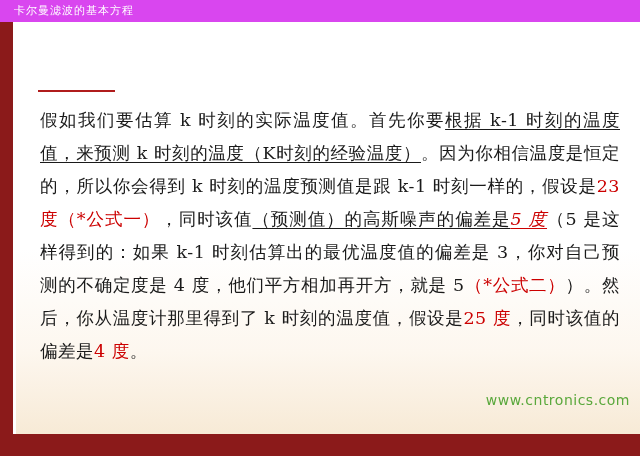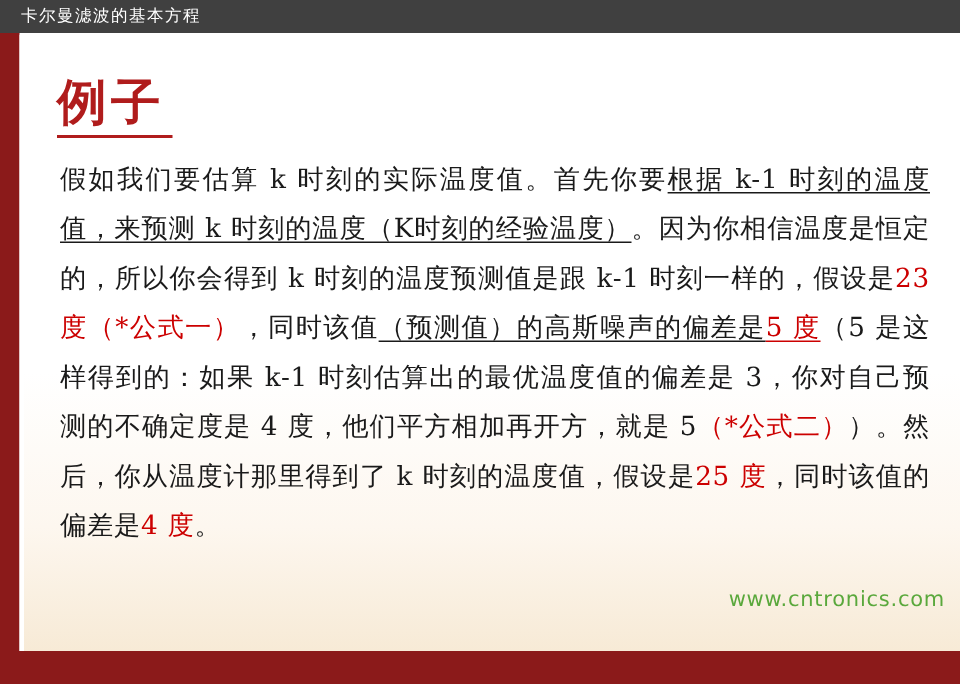--- a/index.html
+++ b/index.html
@@ -22,21 +22,21 @@
     box-sizing: border-box;
   }
 
   
   .header-bar {
     position: absolute;
     top: 0;
     left: 0;
     width: 640px;
     height: 22px;
-    background: #404040;
+    background: #d946ef;
     border-bottom: 1px solid #7a1b1b;
   }
   .header-title {
     position: absolute;
     left: 14px;
     top: 3px;
     color: #ffffff;
     font-size: 11px;
     letter-spacing: 1px;
     font-family: "DejaVu Sans", "Liberation Sans", sans-serif;
@@ -117,20 +117,21 @@
     text-decoration: underline;
     text-underline-offset: 3px;
   }
   .red {
     color: #cc0000;
   }
   .red-u {
     color: #cc0000;
     text-decoration: underline;
     text-underline-offset: 3px;
+    font-style: italic;
   }
 
   .watermark {
     position: absolute;
     right: 10px;
     bottom: 26px;
     color: #5aa83c;
     font-size: 14px;
     font-family: "DejaVu Sans", "Liberation Sans", sans-serif;
     letter-spacing: 0.5px;
@@ -144,21 +145,20 @@
 
   <div class="header-bar">
     <div class="header-title">卡尔曼滤波的基本方程</div>
   </div>
 
   <div class="left-band"></div>
   <div class="left-band-inner"></div>
 
   <div class="content-panel">
 
-    <div class="title">例子</div>
     <div class="title-underline"></div>
 
     <div class="body-text">
       <span>假如我们要估算 k 时刻的实际温度值。首先你要</span><span class="u">根据 k-1 时刻的温度值，来预测 k 时刻的温度（K时刻的经验温度）</span><span>。因为你相信温度是恒定的，所以你会得到 k 时刻的温度预测值是跟 k-1 时刻一样的，假设是</span><span class="red">23 度（*公式一）</span><span>，同时该值</span><span class="u">（预测值）的高斯噪声的偏差是</span><span class="red-u">5 度</span><span>（5 是这样得到的：如果 k-1 时刻估算出的最优温度值的偏差是 3，你对自己预测的不确定度是 4 度，他们平方相加再开方，就是 5</span><span class="red">（*公式二）</span><span>）。然后，你从温度计那里得到了 k 时刻的温度值，假设是</span><span class="red">25 度</span><span>，同时该值的偏差是</span><span class="red">4 度</span><span>。</span>
     </div>
 
     <div class="watermark">www.cntronics.com</div>
   </div>
 
   <div class="bottom-band"></div>

